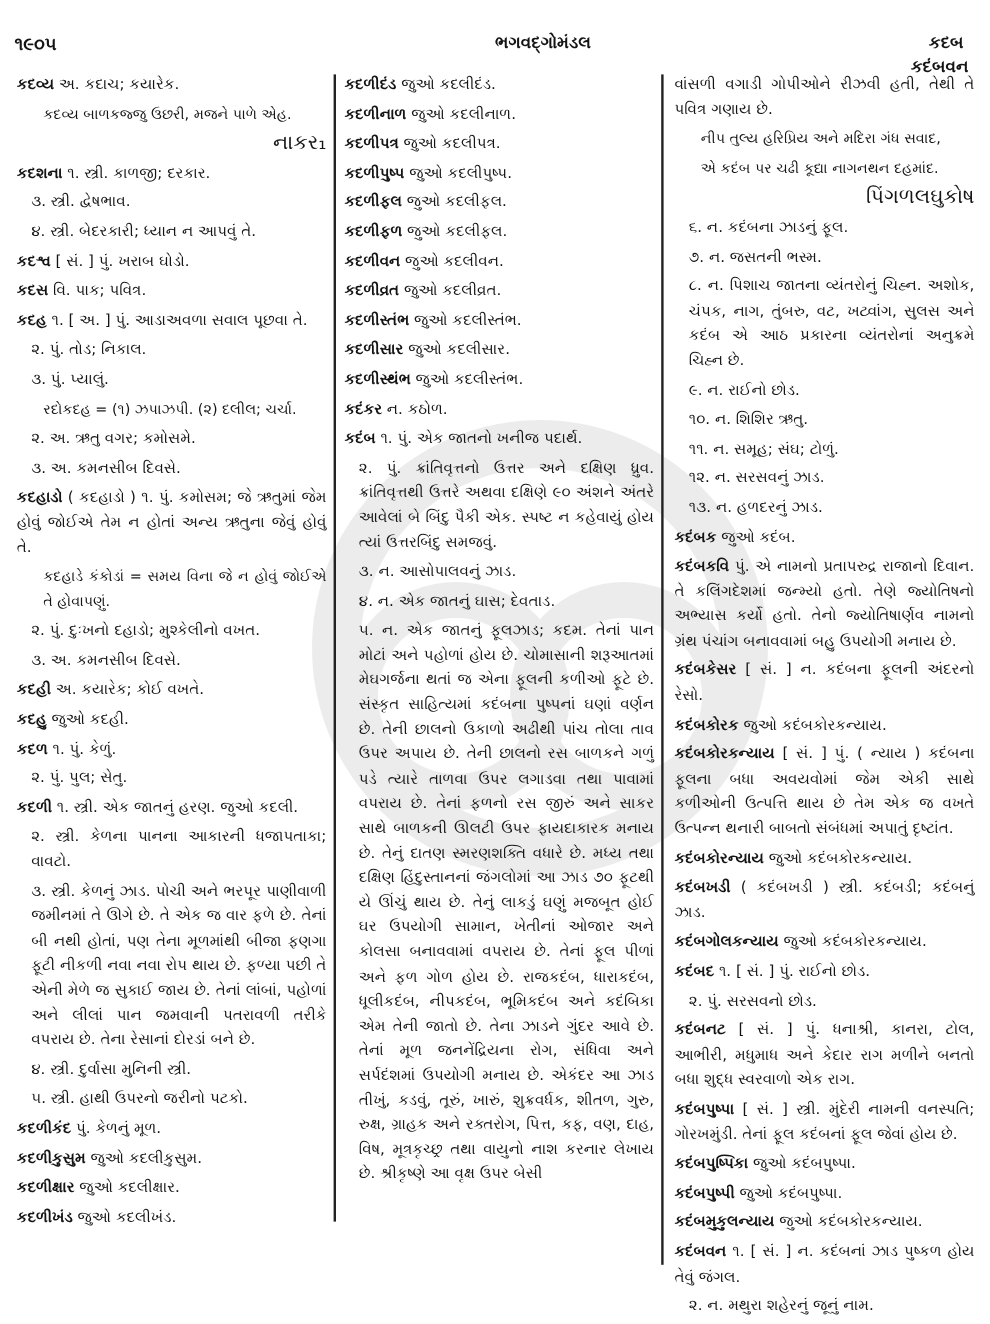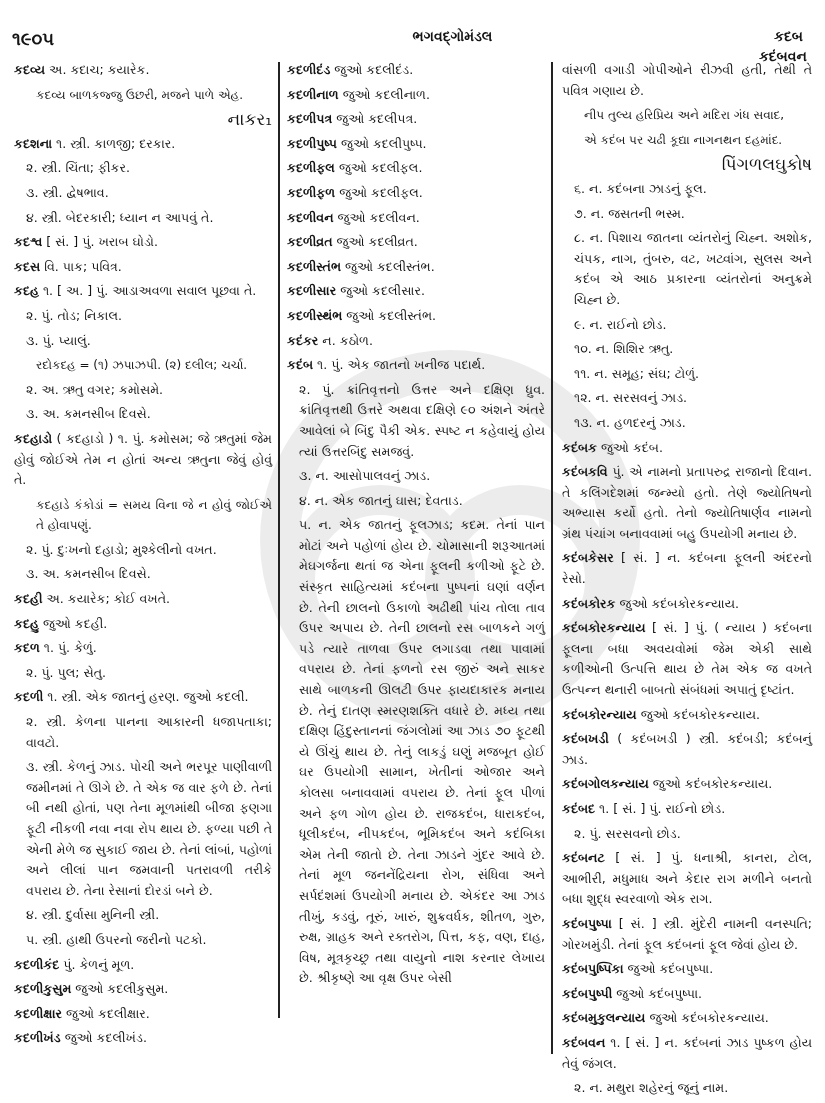--- a/index.html
+++ b/index.html
@@ -3,21 +3,21 @@
 <meta charset="utf-8">
 <style>
   html, body { margin: 0; padding: 0; background: #ffffff; }
   body {
     width: 825px; height: 1103px; position: relative; overflow: hidden;
     font-family: "DejaVu Sans", sans-serif; color: #141414;
   }
   .page-header {
     position: absolute; top: 14px; left: 0; width: 825px; height: 46px;
   }
-  .pg-num { position: absolute; left: 12px; top: 14px; font-size: 18px; font-weight: bold; }
+  .pg-num { position: absolute; left: 12px; top: 14px; font-size: 15px; font-weight: bold; }
   .pg-title { position: absolute; left: 16px; width: 825px; top: 14px; text-align: center; font-size: 14px; font-weight: bold; margin-left: 24px; }
   .pg-guide1 { position: absolute; right: 22px; top: 14px; font-size: 14px; font-weight: bold; }
   .pg-guide2 { position: absolute; right: 18px; top: 34px; font-size: 14px; font-weight: bold; }
 
   .watermark {
     position: absolute; left: 260px; top: 330px; width: 380px; height: 420px;
     pointer-events: none; opacity: 0.07;
   }
 
   .col {
@@ -55,21 +55,20 @@
 </svg>
 
 <div class="rule rule-1"></div>
 <div class="rule rule-2"></div>
 
 <div class="col col-1">
     <div class="entry"><span class="hw">કદવ્ય</span><span> અ. કદાચ; કયારેક.</span></div>
     <div class="entry quote">કદવ્ય બાળકજ્જુ ઉછરી, મજને પાળે એહ.</div>
     <div class="entry attrib">નાકર₁</div>
     <div class="entry"><span class="hw">કદશના</span><span> ૧. સ્ત્રી. કાળજી; દરકાર.</span></div>
-    <div class="entry sense">૨. સ્ત્રી. ચિંતા; ફીકર.</div>
     <div class="entry sense">૩. સ્ત્રી. દ્વેષભાવ.</div>
     <div class="entry sense">૪. સ્ત્રી. બેદરકારી; ધ્યાન ન આપવું તે.</div>
     <div class="entry"><span class="hw">કદશ્વ</span><span> [ સં. ] પું. ખરાબ ઘોડો.</span></div>
     <div class="entry"><span class="hw">કદસ</span><span> વિ. પાક; પવિત્ર.</span></div>
     <div class="entry"><span class="hw">કદહ</span><span> ૧. [ અ. ] પું. આડાઅવળા સવાલ પૂછવા તે.</span></div>
     <div class="entry sense">૨. પું. તોડ; નિકાલ.</div>
     <div class="entry sense">૩. પું. પ્યાલું.</div>
     <div class="entry quote">રદોકદહ = (૧) ઝપાઝપી. (૨) દલીલ; ચર્ચા.</div>
     <div class="entry sense">૨. અ. ઋતુ વગર; કમોસમે.</div>
     <div class="entry sense">૩. અ. કમનસીબ દિવસે.</div>

